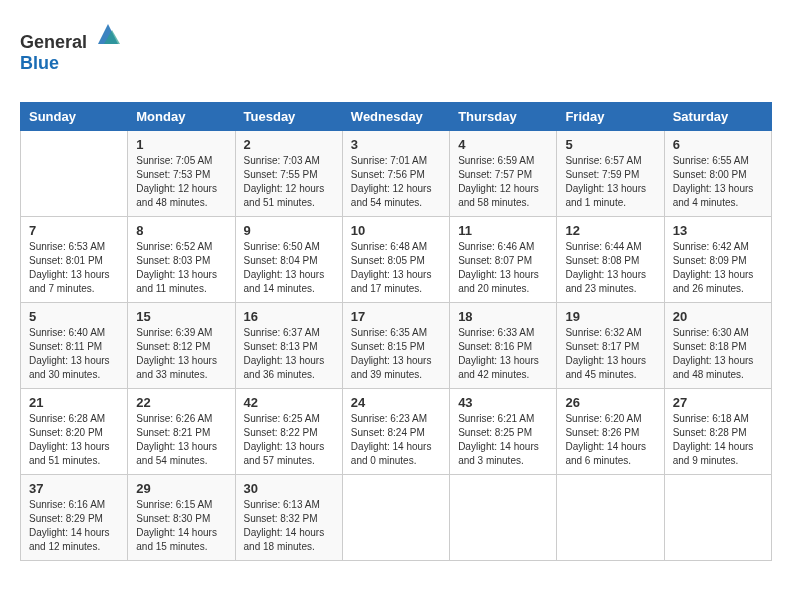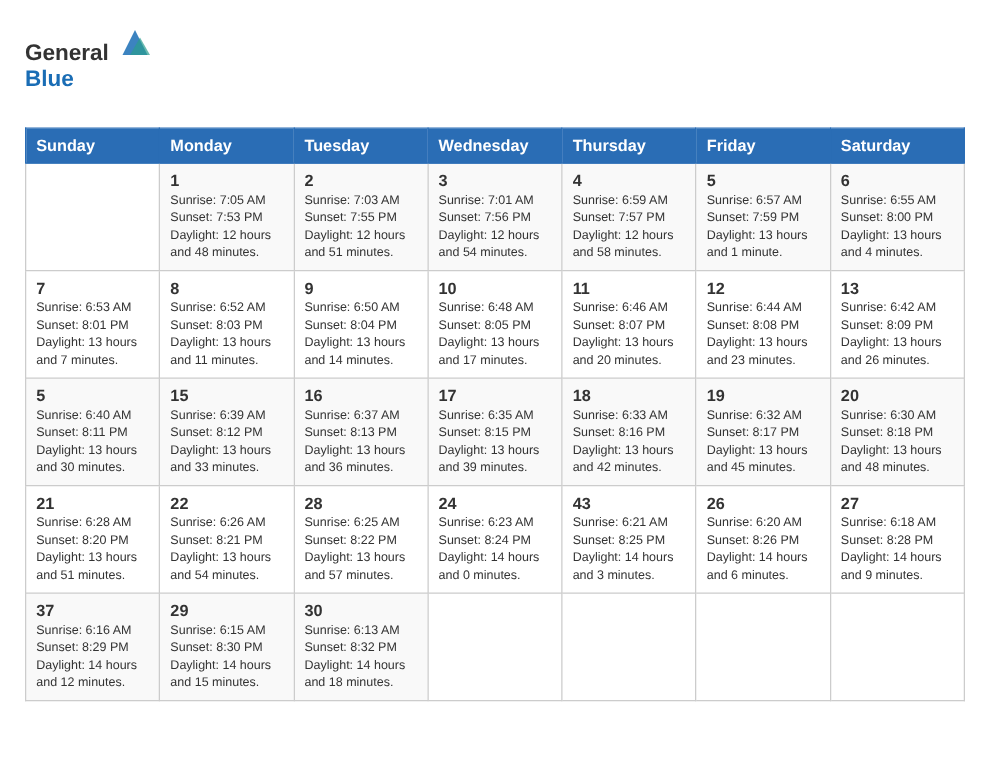--- a/index.html
+++ b/index.html
@@ -210,21 +210,21 @@
       <tr>
         <td>
           <div class="day-number">21</div>
           <div class="day-info">Sunrise: 6:28 AM<br>Sunset: 8:20 PM<br>Daylight: 13 hours and 51 minutes.</div>
         </td>
         <td>
           <div class="day-number">22</div>
           <div class="day-info">Sunrise: 6:26 AM<br>Sunset: 8:21 PM<br>Daylight: 13 hours and 54 minutes.</div>
         </td>
         <td>
-          <div class="day-number">28</div>
+          <div class="day-number">42</div>
           <div class="day-info">Sunrise: 6:25 AM<br>Sunset: 8:22 PM<br>Daylight: 13 hours and 57 minutes.</div>
         </td>
         <td>
           <div class="day-number">24</div>
           <div class="day-info">Sunrise: 6:23 AM<br>Sunset: 8:24 PM<br>Daylight: 14 hours and 0 minutes.</div>
         </td>
         <td>
           <div class="day-number">43</div>
           <div class="day-info">Sunrise: 6:21 AM<br>Sunset: 8:25 PM<br>Daylight: 14 hours and 3 minutes.</div>
         </td>

